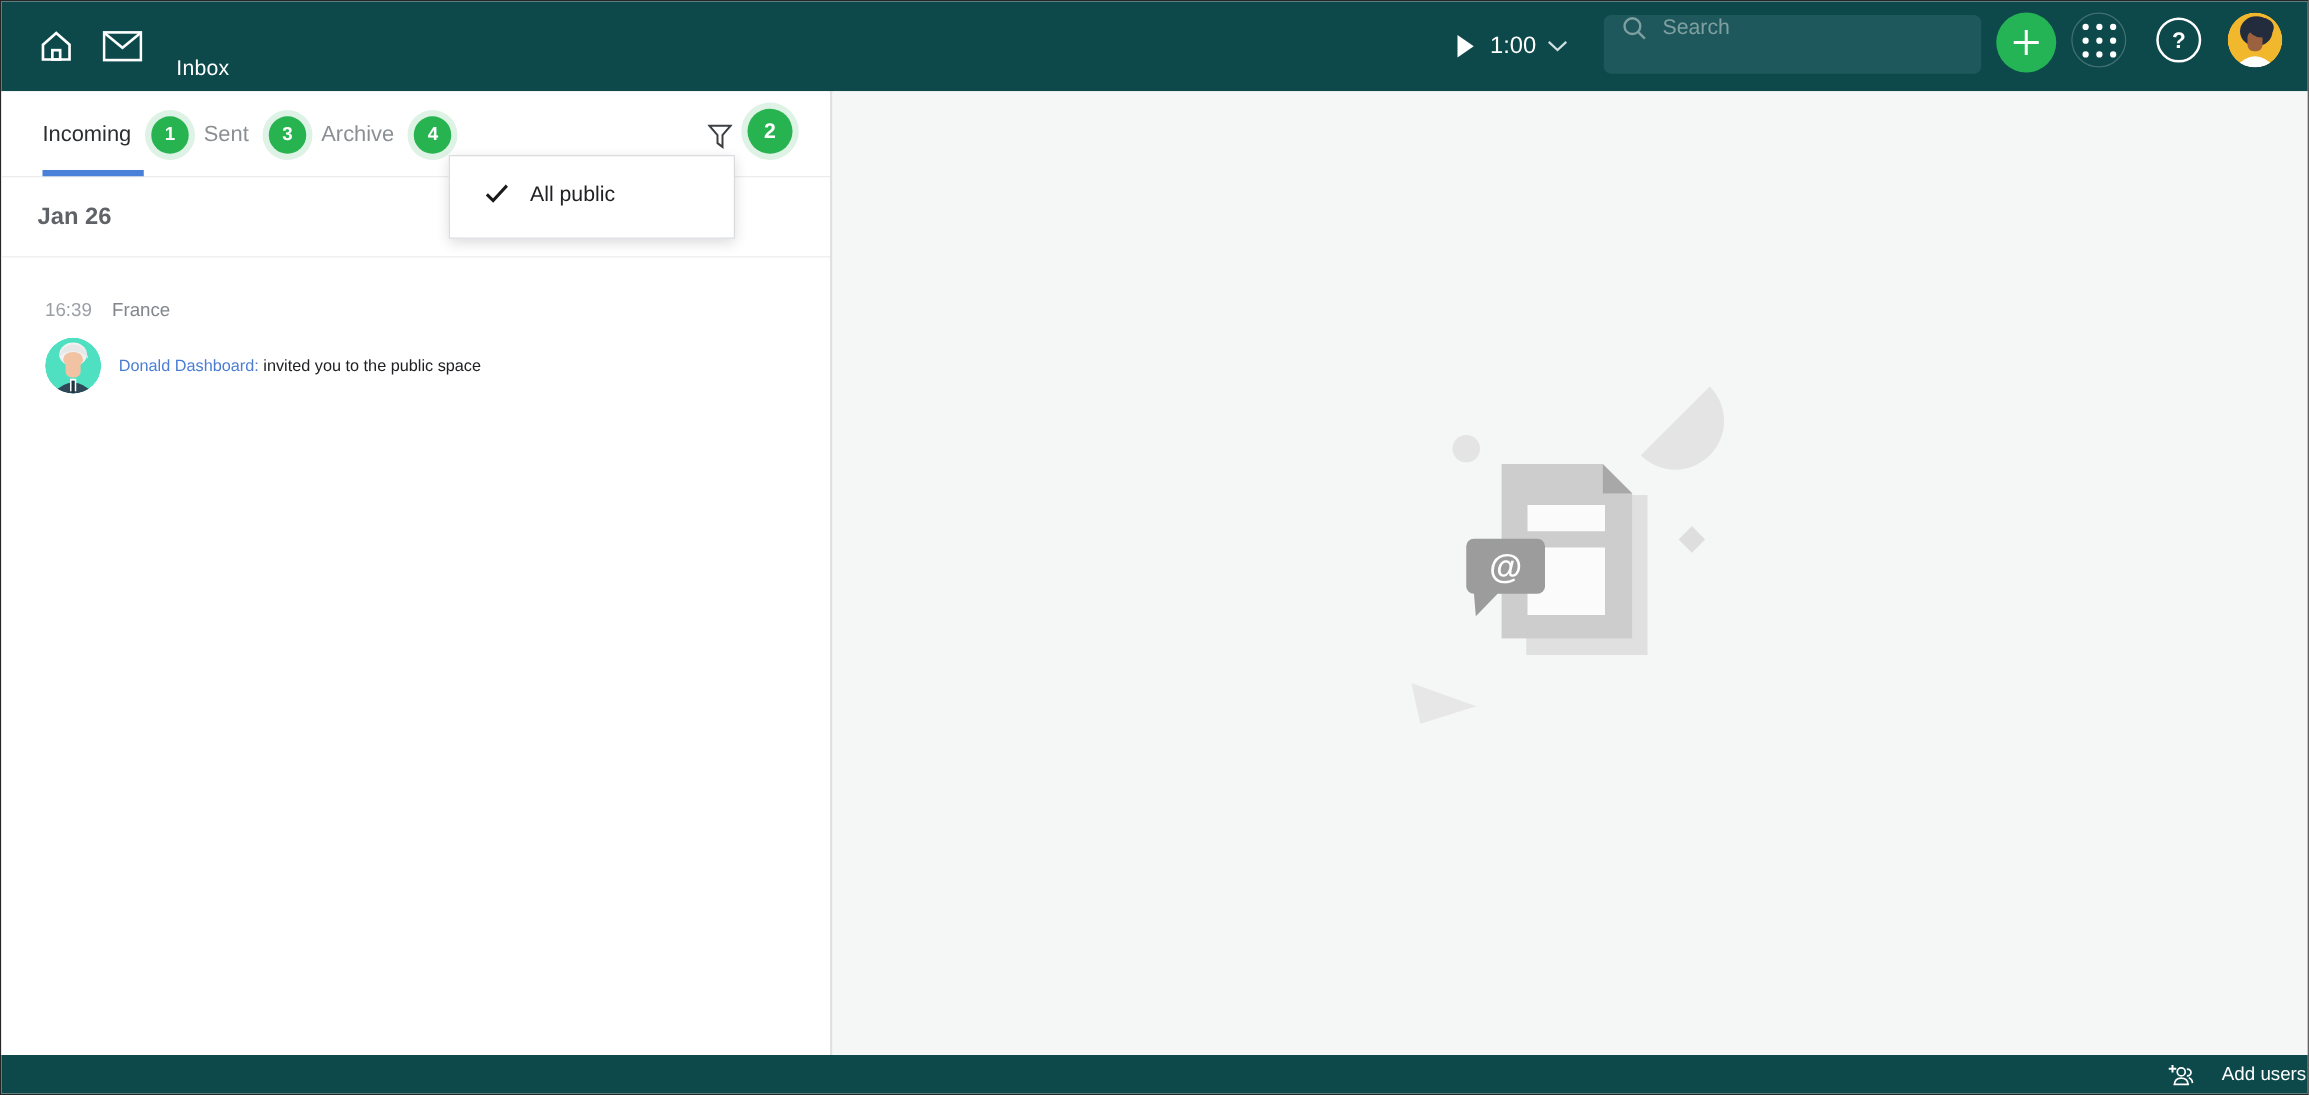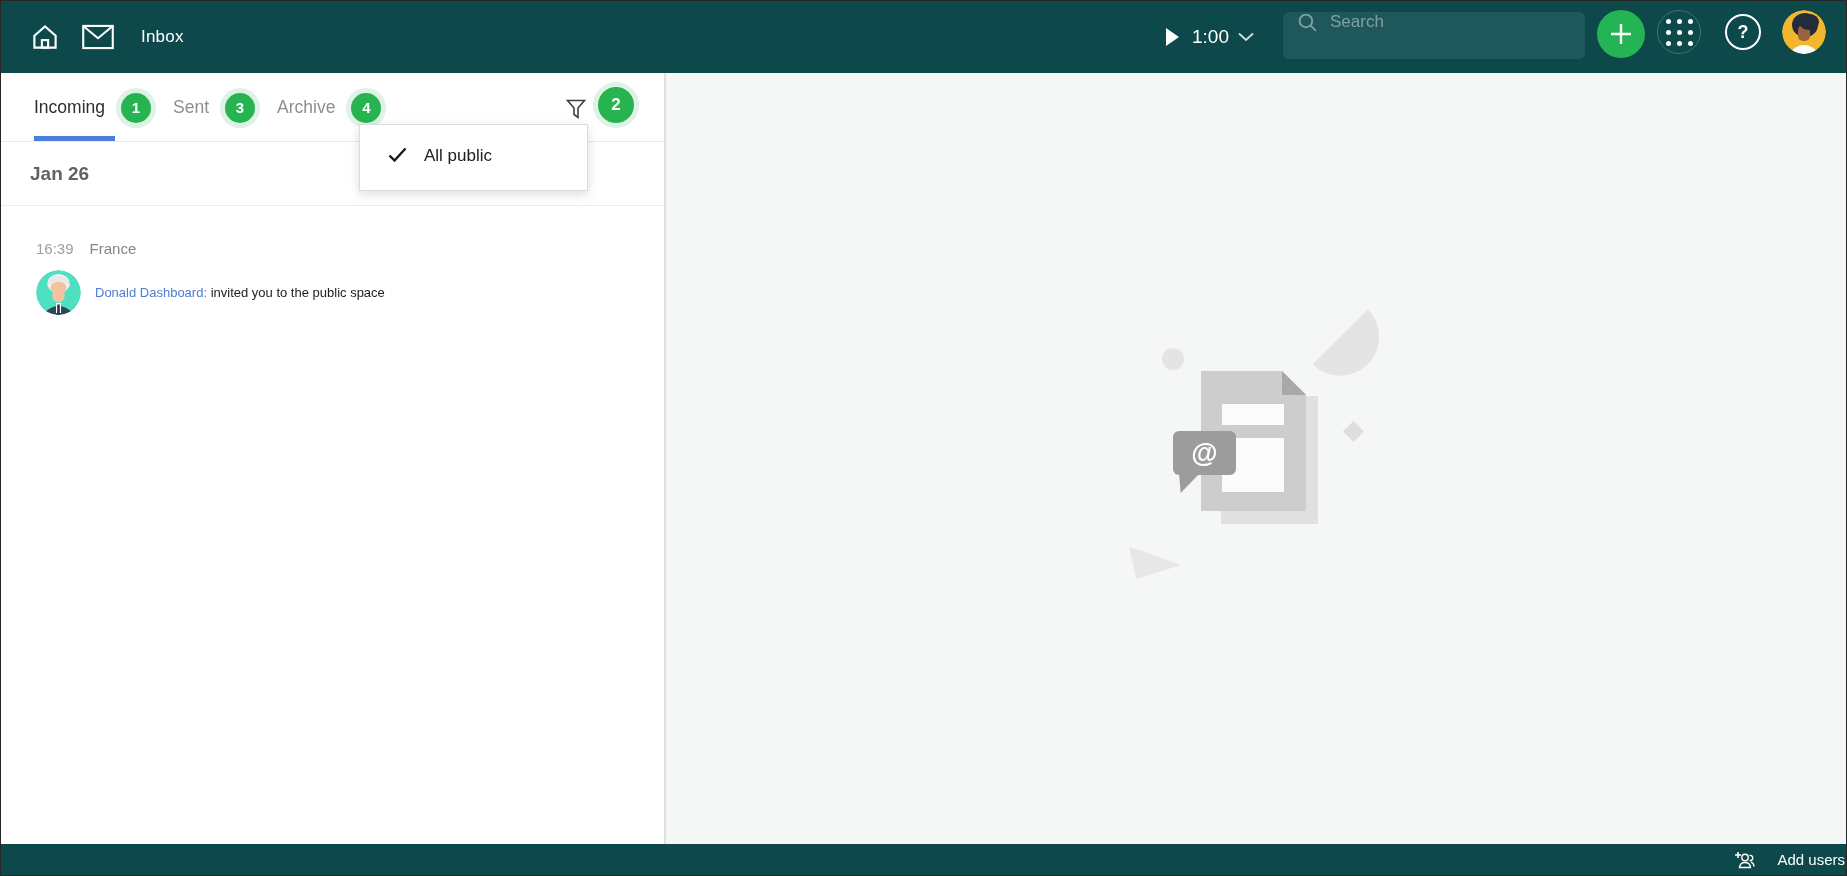--- a/index.html
+++ b/index.html
@@ -7,21 +7,21 @@
   body { font-family:"Liberation Sans","DejaVu Sans",sans-serif; }
   .window{
     position:relative; width:1847px; height:876px; background:#fff;
     overflow:hidden; border:1px solid #262626;
   }
   
   .topbar{ position:absolute; left:0; top:0; width:1847px; height:72px; background:#0d484b; }
   .topbar .icon-btn{ position:absolute; display:flex; align-items:center; justify-content:center; cursor:pointer; }
   .home-btn{ left:26px; top:18px; width:36px; height:36px; }
   .mail-btn{ left:78px; top:18px; width:38px; height:36px; }
-  .app-title{ position:absolute; left:140px; top:0; height:72px; display:flex; align-items:center;
+  .app-title{ position:absolute; left:140px; top:18px; height:72px; display:flex; align-items:center;
     color:#fff; font-size:17px; letter-spacing:.2px; }
   .play-btn{ left:1163px; top:26px; width:16px; height:20px; }
   .play-tri{ width:0; height:0; border-left:13px solid #fff; border-top:9px solid transparent; border-bottom:9px solid transparent; }
   .timer-value{ position:absolute; left:1191px; top:0; height:72px; display:flex; align-items:center;
     color:#fff; font-size:19px; }
   .timer-chevron{ left:1236px; top:29px; width:18px; height:14px; }
   .searchbox{ position:absolute; left:1282px; top:11px; width:302px; height:47px;
     background:#1f585c; border-radius:6px; display:flex; align-items:flex-start; padding:0 14px; }
   .searchbox svg{ flex:0 0 auto; }
   .searchbox input{ background:transparent; border:none; outline:none; color:#d7e4e4;
@@ -33,21 +33,21 @@
   .grid-btn{ left:1656px; top:9px; width:44px; height:44px; border-radius:50%;
     border:1px solid rgba(255,255,255,.22); }
   .grid-dots{ display:grid; grid-template-columns:repeat(3,5px); grid-template-rows:repeat(3,5px); gap:6px; }
   .grid-dots i{ width:5px; height:5px; border-radius:50%; background:#fff; }
   .help-btn{ left:1724px; top:13px; width:36px; height:36px; border-radius:50%;
     border:2px solid #fff; color:#fff; font-size:18px; font-weight:700; }
   .avatar-btn{ left:1781px; top:9px; width:44px; height:44px; border-radius:50%; overflow:hidden; }
   
   .tabbar{ position:absolute; left:0; top:72px; width:663px; height:69px; background:#fff;
     border-bottom:1px solid #e8e8e8; }
-  .tabs{ position:absolute; left:33px; top:0; height:69px; display:flex; align-items:center; gap:16px; }
+  .tabs{ position:absolute; left:33px; top:0; height:69px; display:flex; align-items:center; gap:6px; }
   .tab{ display:flex; align-items:center; gap:10px; cursor:pointer; }
   .tab-label{ font-size:17.5px; color:#8b8f93; }
   .tab.active .tab-label{ color:#2b2e31; }
   .count-badge{ width:30px; height:30px; border-radius:50%; background:#27b450; color:#fff;
     font-size:15px; font-weight:700; display:flex; align-items:center; justify-content:center;
     box-shadow:0 0 0 5px #def2e5; margin:0 6px; }
   .active-underline{ position:absolute; left:33px; bottom:0; width:81px; height:5px; background:#4a80d9; }
   .filter-btn{ position:absolute; left:562px; top:24px; width:26px; height:26px;
     display:flex; align-items:center; justify-content:center; cursor:pointer; }
   .filter-badge{ position:absolute; left:597px; top:86px; width:36px; height:36px; border-radius:50%;

